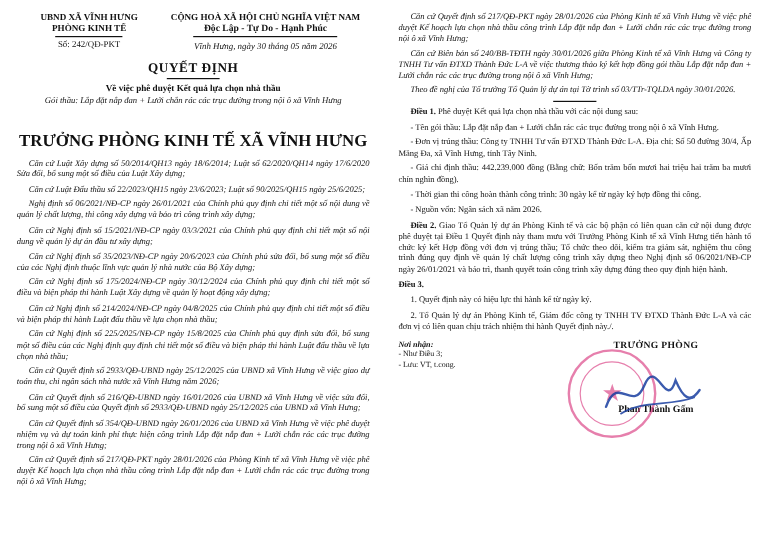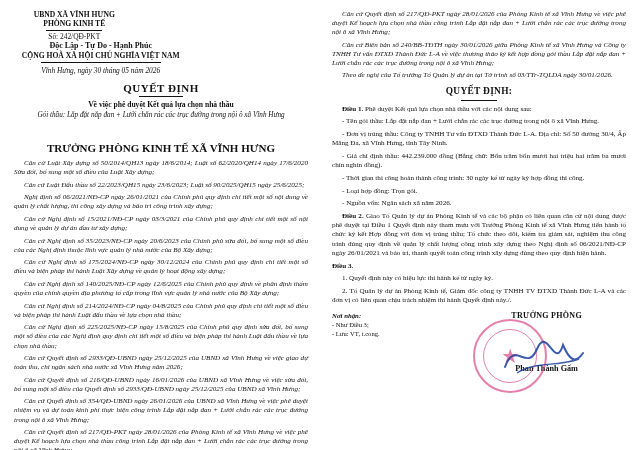--- a/index.html
+++ b/index.html
@@ -30,21 +30,20 @@
     position: relative;
   }
   .col-left { padding-right: 4px; }
   .col-right { padding-left: 4px; }
 
   
   .hdr {
     display: flex;
     width: 100%;
     margin-bottom: 2px;
-    flex-direction: column;
   }
   .hdr-left {
     width: 41%;
     text-align: center;
     line-height: 1.25;
   }
   .hdr-right {
     width: 59%;
     text-align: center;
     line-height: 1.25;
@@ -94,21 +93,21 @@
   .pkg {
     text-align: center;
     font-size: 7.2px;
     font-style: italic;
     line-height: 1.3;
     margin-bottom: 22px;
   }
   .auth {
     text-align: center;
     font-weight: bold;
-    font-size: 11px;
+    font-size: 14px;
     margin: 4px 0 5px 0;
   }
   p.cu {
     margin: 0 0 3.5px 0;
     font-size: 7.1px;
     font-style: italic;
     line-height: 1.28;
     text-align: justify;
     text-indent: 10px;
   }
@@ -205,64 +204,61 @@
     <div class="col col-left">
 
       <div class="hdr">
         <div class="hdr-left">
           <div class="b f75">UBND XÃ VĨNH HƯNG</div>
           <div class="b f75">PHÒNG KINH TẾ</div>
           <span class="u-line"></span>
           <div class="doc-num">Số: 242/QĐ-PKT</div>
         </div>
         <div class="hdr-right">
+          <div class="b f75">CỘNG HOÀ XÃ HỘI CHỦ NGHĨA VIỆT NAM</div>
           <div class="b f8">Độc Lập - Tự Do - Hạnh Phúc</div>
-          <div class="b f75">CỘNG HOÀ XÃ HỘI CHỦ NGHĨA VIỆT NAM</div>
           <span class="u-line-wide"></span>
           <div class="date-line">Vĩnh Hưng, ngày 30 tháng 05 năm 2026</div>
         </div>
       </div>
 
       <div class="title-dec">QUYẾT ĐỊNH</div>
       <div class="title-rule"></div>
       <div class="subtitle">Về việc phê duyệt Kết quả lựa chọn nhà thầu</div>
       <div class="pkg">Gói thầu: Lắp đặt nắp đan + Lưới chắn rác các trục đường trong nội ô xã Vĩnh Hưng</div>
       <div class="auth">TRƯỞNG PHÒNG KINH TẾ XÃ VĨNH HƯNG</div>
 
       <p class="cu">Căn cứ Luật Xây dựng số 50/2014/QH13 ngày 18/6/2014; Luật số 62/2020/QH14 ngày 17/6/2020 Sửa đổi, bổ sung một số điều của Luật Xây dựng;</p>
       <p class="cu">Căn cứ Luật Đấu thầu số 22/2023/QH15 ngày 23/6/2023; Luật số 90/2025/QH15 ngày 25/6/2025;</p>
       <p class="cu">Nghị định số 06/2021/NĐ-CP ngày 26/01/2021 của Chính phủ quy định chi tiết một số nội dung về quản lý chất lượng, thi công xây dựng và bảo trì công trình xây dựng;</p>
       <p class="cu">Căn cứ Nghị định số 15/2021/NĐ-CP ngày 03/3/2021 của Chính phủ quy định chi tiết một số nội dung về quản lý dự án đầu tư xây dựng;</p>
       <p class="cu">Căn cứ Nghị định số 35/2023/NĐ-CP ngày 20/6/2023 của Chính phủ sửa đổi, bổ sung một số điều của các Nghị định thuộc lĩnh vực quản lý nhà nước của Bộ Xây dựng;</p>
       <p class="cu">Căn cứ Nghị định số 175/2024/NĐ-CP ngày 30/12/2024 của Chính phủ quy định chi tiết một số điều và biện pháp thi hành Luật Xây dựng về quản lý hoạt động xây dựng;</p>
-      <p class="cu">Căn cứ Nghị định số 140/2025/NĐ-CP ngày 12/6/2025 của Chính phủ quy định về phân định thẩm quyền của chính quyền địa phương tổ cấp trong lĩnh vực quản lý nhà nước của Bộ Xây dựng;</p>
       <p class="cu">Căn cứ Nghị định số 214/2024/NĐ-CP ngày 04/8/2025 của Chính phủ quy định chi tiết một số điều và biện pháp thi hành Luật đấu thầu về lựa chọn nhà thầu;</p>
       <p class="cu">Căn cứ Nghị định số 225/2025/NĐ-CP ngày 15/8/2025 của Chính phủ quy định sửa đổi, bổ sung một số điều của các Nghị định quy định chi tiết một số điều và biện pháp thi hành Luật đấu thầu về lựa chọn nhà thầu;</p>
       <p class="cu">Căn cứ Quyết định số 2933/QĐ-UBND ngày 25/12/2025 của UBND xã Vĩnh Hưng về việc giao dự toán thu, chi ngân sách nhà nước xã Vĩnh Hưng năm 2026;</p>
       <p class="cu">Căn cứ Quyết định số 216/QĐ-UBND ngày 16/01/2026 của UBND xã Vĩnh Hưng về việc sửa đổi, bổ sung một số điều của Quyết định số 2933/QĐ-UBND ngày 25/12/2025 của UBND xã Vĩnh Hưng;</p>
       <p class="cu">Căn cứ Quyết định số 354/QĐ-UBND ngày 26/01/2026 của UBND xã Vĩnh Hưng về việc phê duyệt nhiệm vụ và dự toán kinh phí thực hiện công trình Lắp đặt nắp đan + Lưới chắn rác các trục đường trong nội ô xã Vĩnh Hưng;</p>
       <p class="cu">Căn cứ Quyết định số 217/QĐ-PKT ngày 28/01/2026 của Phòng Kinh tế xã Vĩnh Hưng về việc phê duyệt Kế hoạch lựa chọn nhà thầu công trình Lắp đặt nắp đan + Lưới chắn rác các trục đường trong nội ô xã Vĩnh Hưng;</p>
     </div>
 
     <div class="col col-right">
       <p class="cu">Căn cứ Quyết định số 217/QĐ-PKT ngày 28/01/2026 của Phòng Kinh tế xã Vĩnh Hưng về việc phê duyệt Kế hoạch lựa chọn nhà thầu công trình Lắp đặt nắp đan + Lưới chắn rác các trục đường trong nội ô xã Vĩnh Hưng;</p>
       <p class="cu">Căn cứ Biên bản số 240/BB-TĐTH ngày 30/01/2026 giữa Phòng Kinh tế xã Vĩnh Hưng và Công ty TNHH Tư vấn ĐTXD Thành Đức L-A về việc thương thảo ký kết hợp đồng gói thầu Lắp đặt nắp đan + Lưới chắn rác các trục đường trong nội ô xã Vĩnh Hưng;</p>
       <p class="cu">Theo đề nghị của Tổ trưởng Tổ Quản lý dự án tại Tờ trình số 03/TTr-TQLDA ngày 30/01/2026.</p>
 
-      <div class="qd-head">QUYẾT ĐỊNH:</div>
       <div class="qd-rule"></div>
 
       <p class="body">
         <span class="art">Điều 1.</span><span> Phê duyệt Kết quả lựa chọn nhà thầu với các nội dung sau:</span>
       </p>
       <p class="body">- Tên gói thầu: Lắp đặt nắp đan + Lưới chắn rác các trục đường trong nội ô xã Vĩnh Hưng.</p>
       <p class="body">- Đơn vị trúng thầu: Công ty TNHH Tư vấn ĐTXD Thành Đức L-A. Địa chỉ: Số 50 đường 30/4, Ấp Măng Đa, xã Vĩnh Hưng, tỉnh Tây Ninh.</p>
       <p class="body">- Giá chỉ định thầu: 442.239.000 đồng (Bằng chữ: Bốn trăm bốn mươi hai triệu hai trăm ba mươi chín nghìn đồng).</p>
       <p class="body">- Thời gian thi công hoàn thành công trình: 30 ngày kể từ ngày ký hợp đồng thi công.</p>
-      <p class="body">- Loại hợp đồng: Trọn gói.</p>
       <p class="body">- Nguồn vốn: Ngân sách xã năm 2026.</p>
 
       <p class="body">
         <span class="art">Điều 2.</span><span> Giao Tổ Quản lý dự án Phòng Kinh tế và các bộ phận có liên quan căn cứ nội dung được phê duyệt tại Điều 1 Quyết định này tham mưu với Trưởng Phòng Kinh tế xã Vĩnh Hưng tiến hành tổ chức ký kết Hợp đồng với đơn vị trúng thầu; Tổ chức theo dõi, kiểm tra giám sát, nghiệm thu công trình đúng quy định về quản lý chất lượng công trình xây dựng theo Nghị định số 06/2021/NĐ-CP ngày 26/01/2021 và báo trì, thanh quyết toán công trình xây dựng đúng theo quy định hiện hành.</span>
       </p>
 
       <p class="body body-ni">
         <span class="art">Điều 3.</span>
       </p>
       <p class="body">1. Quyết định này có hiệu lực thi hành kể từ ngày ký.</p>

